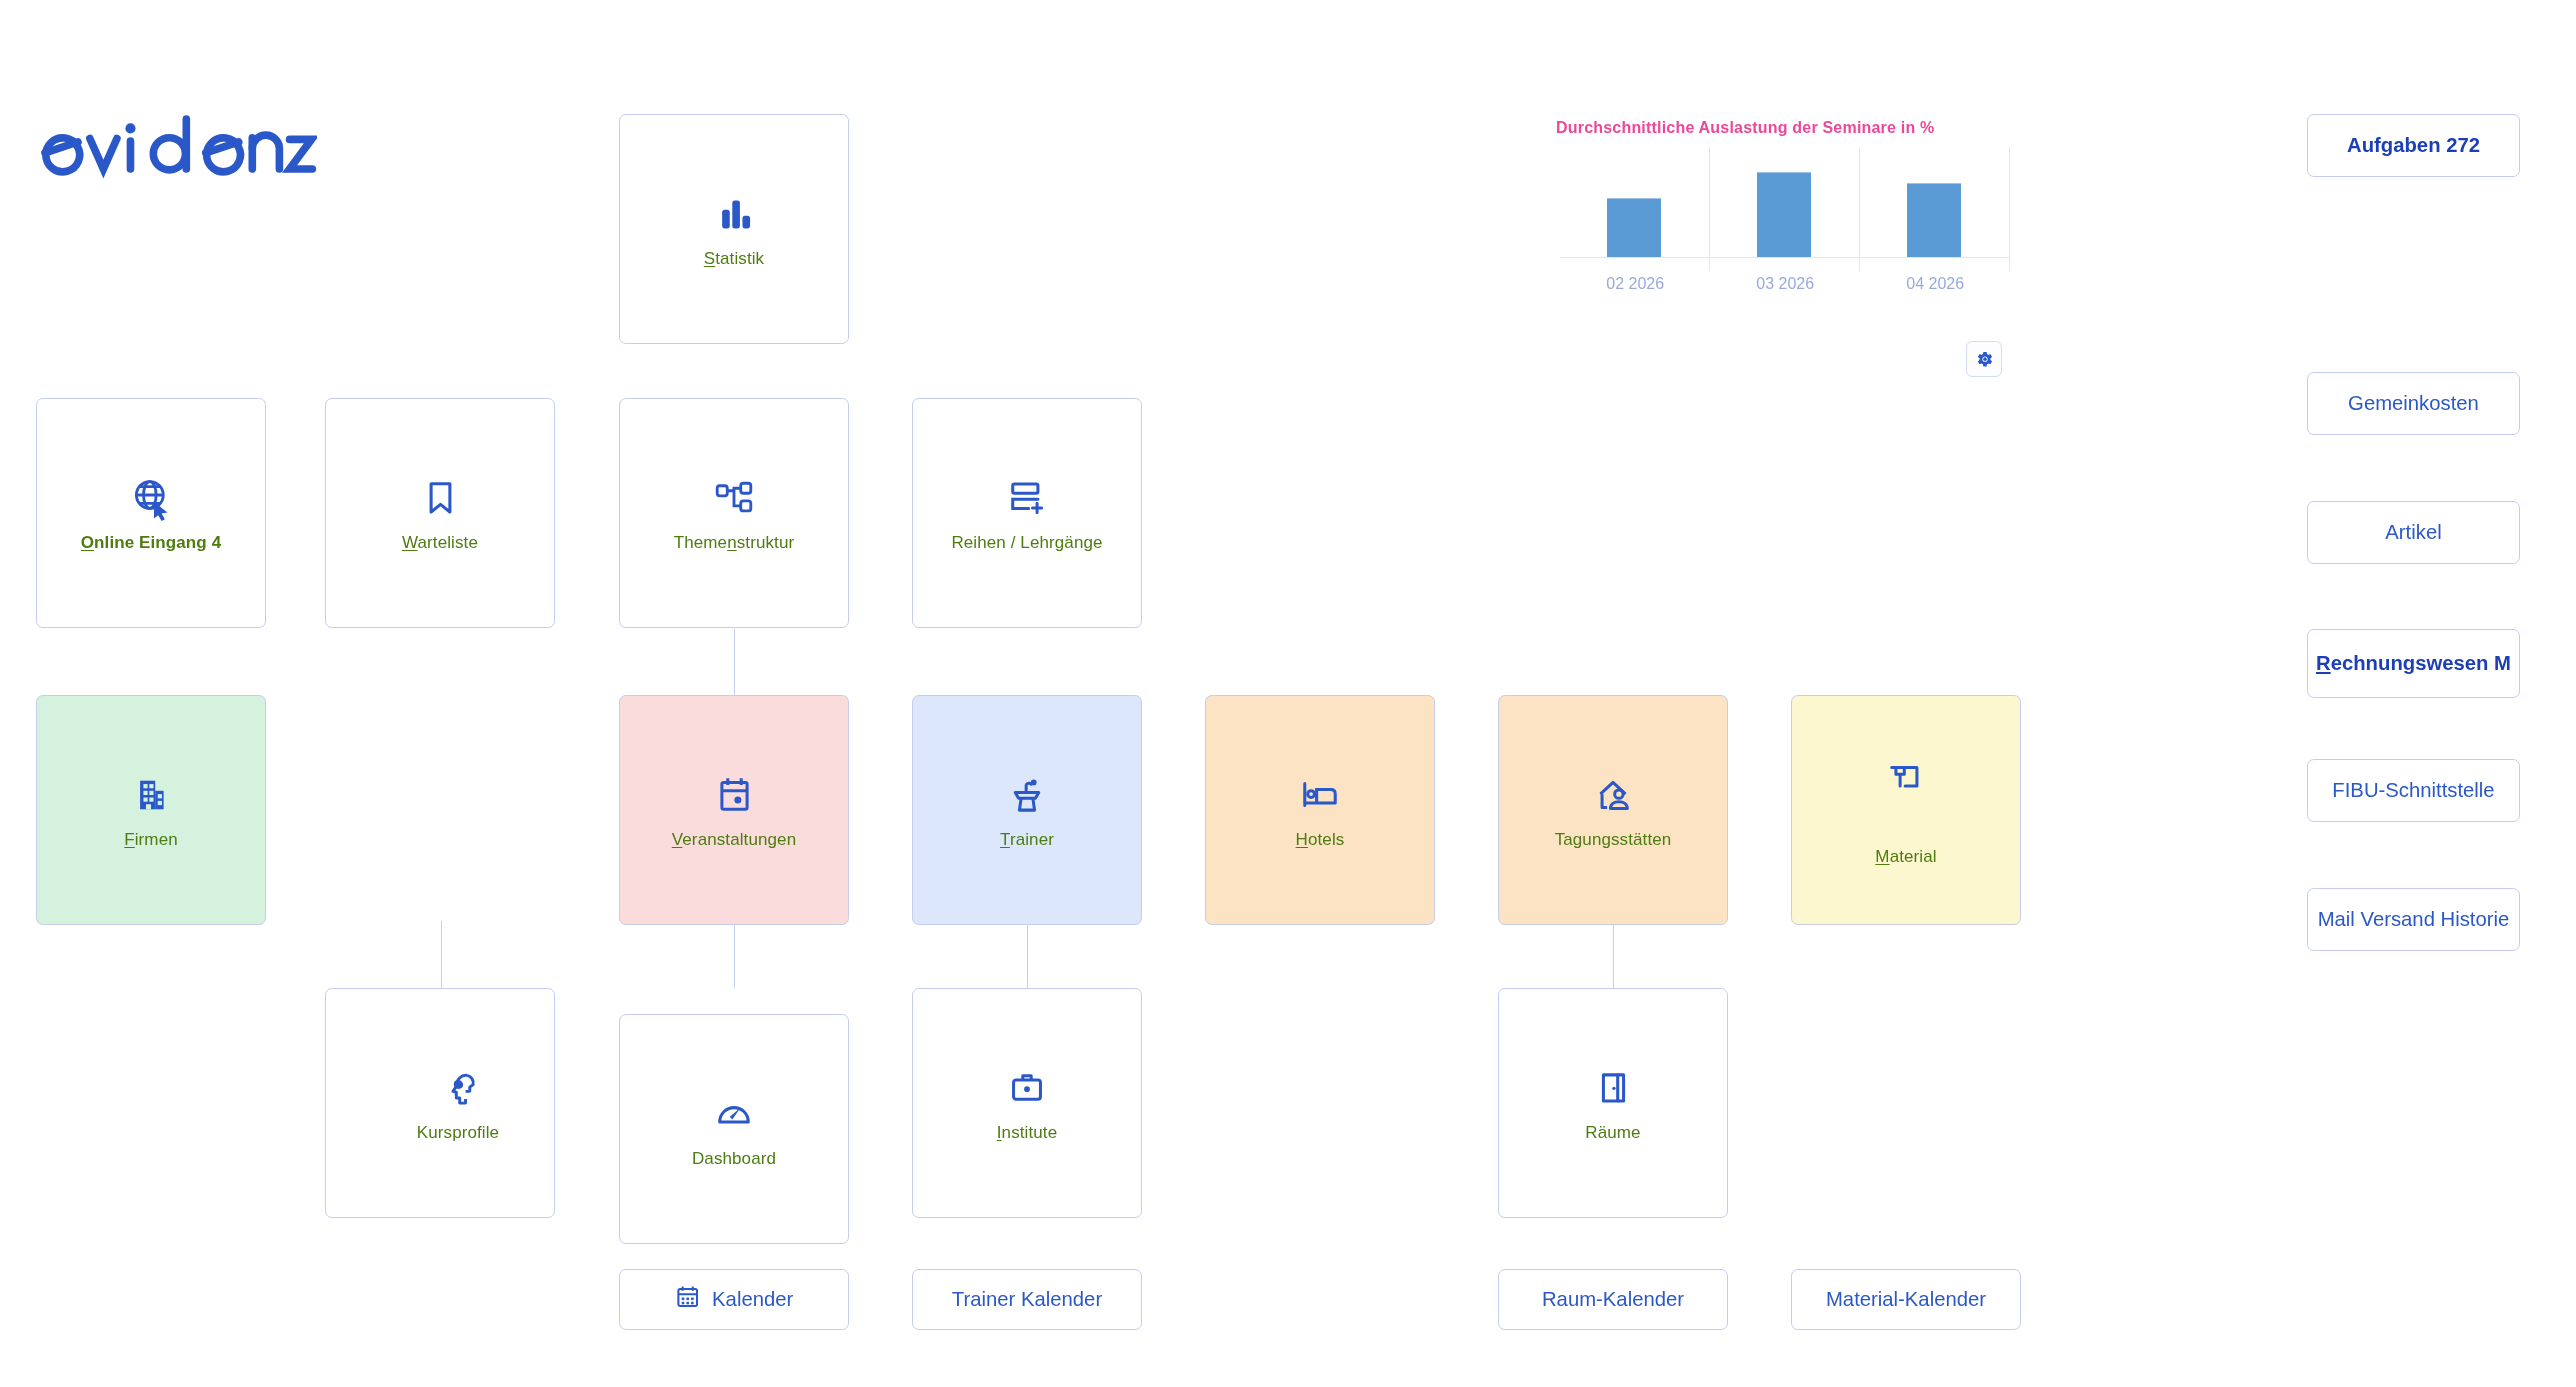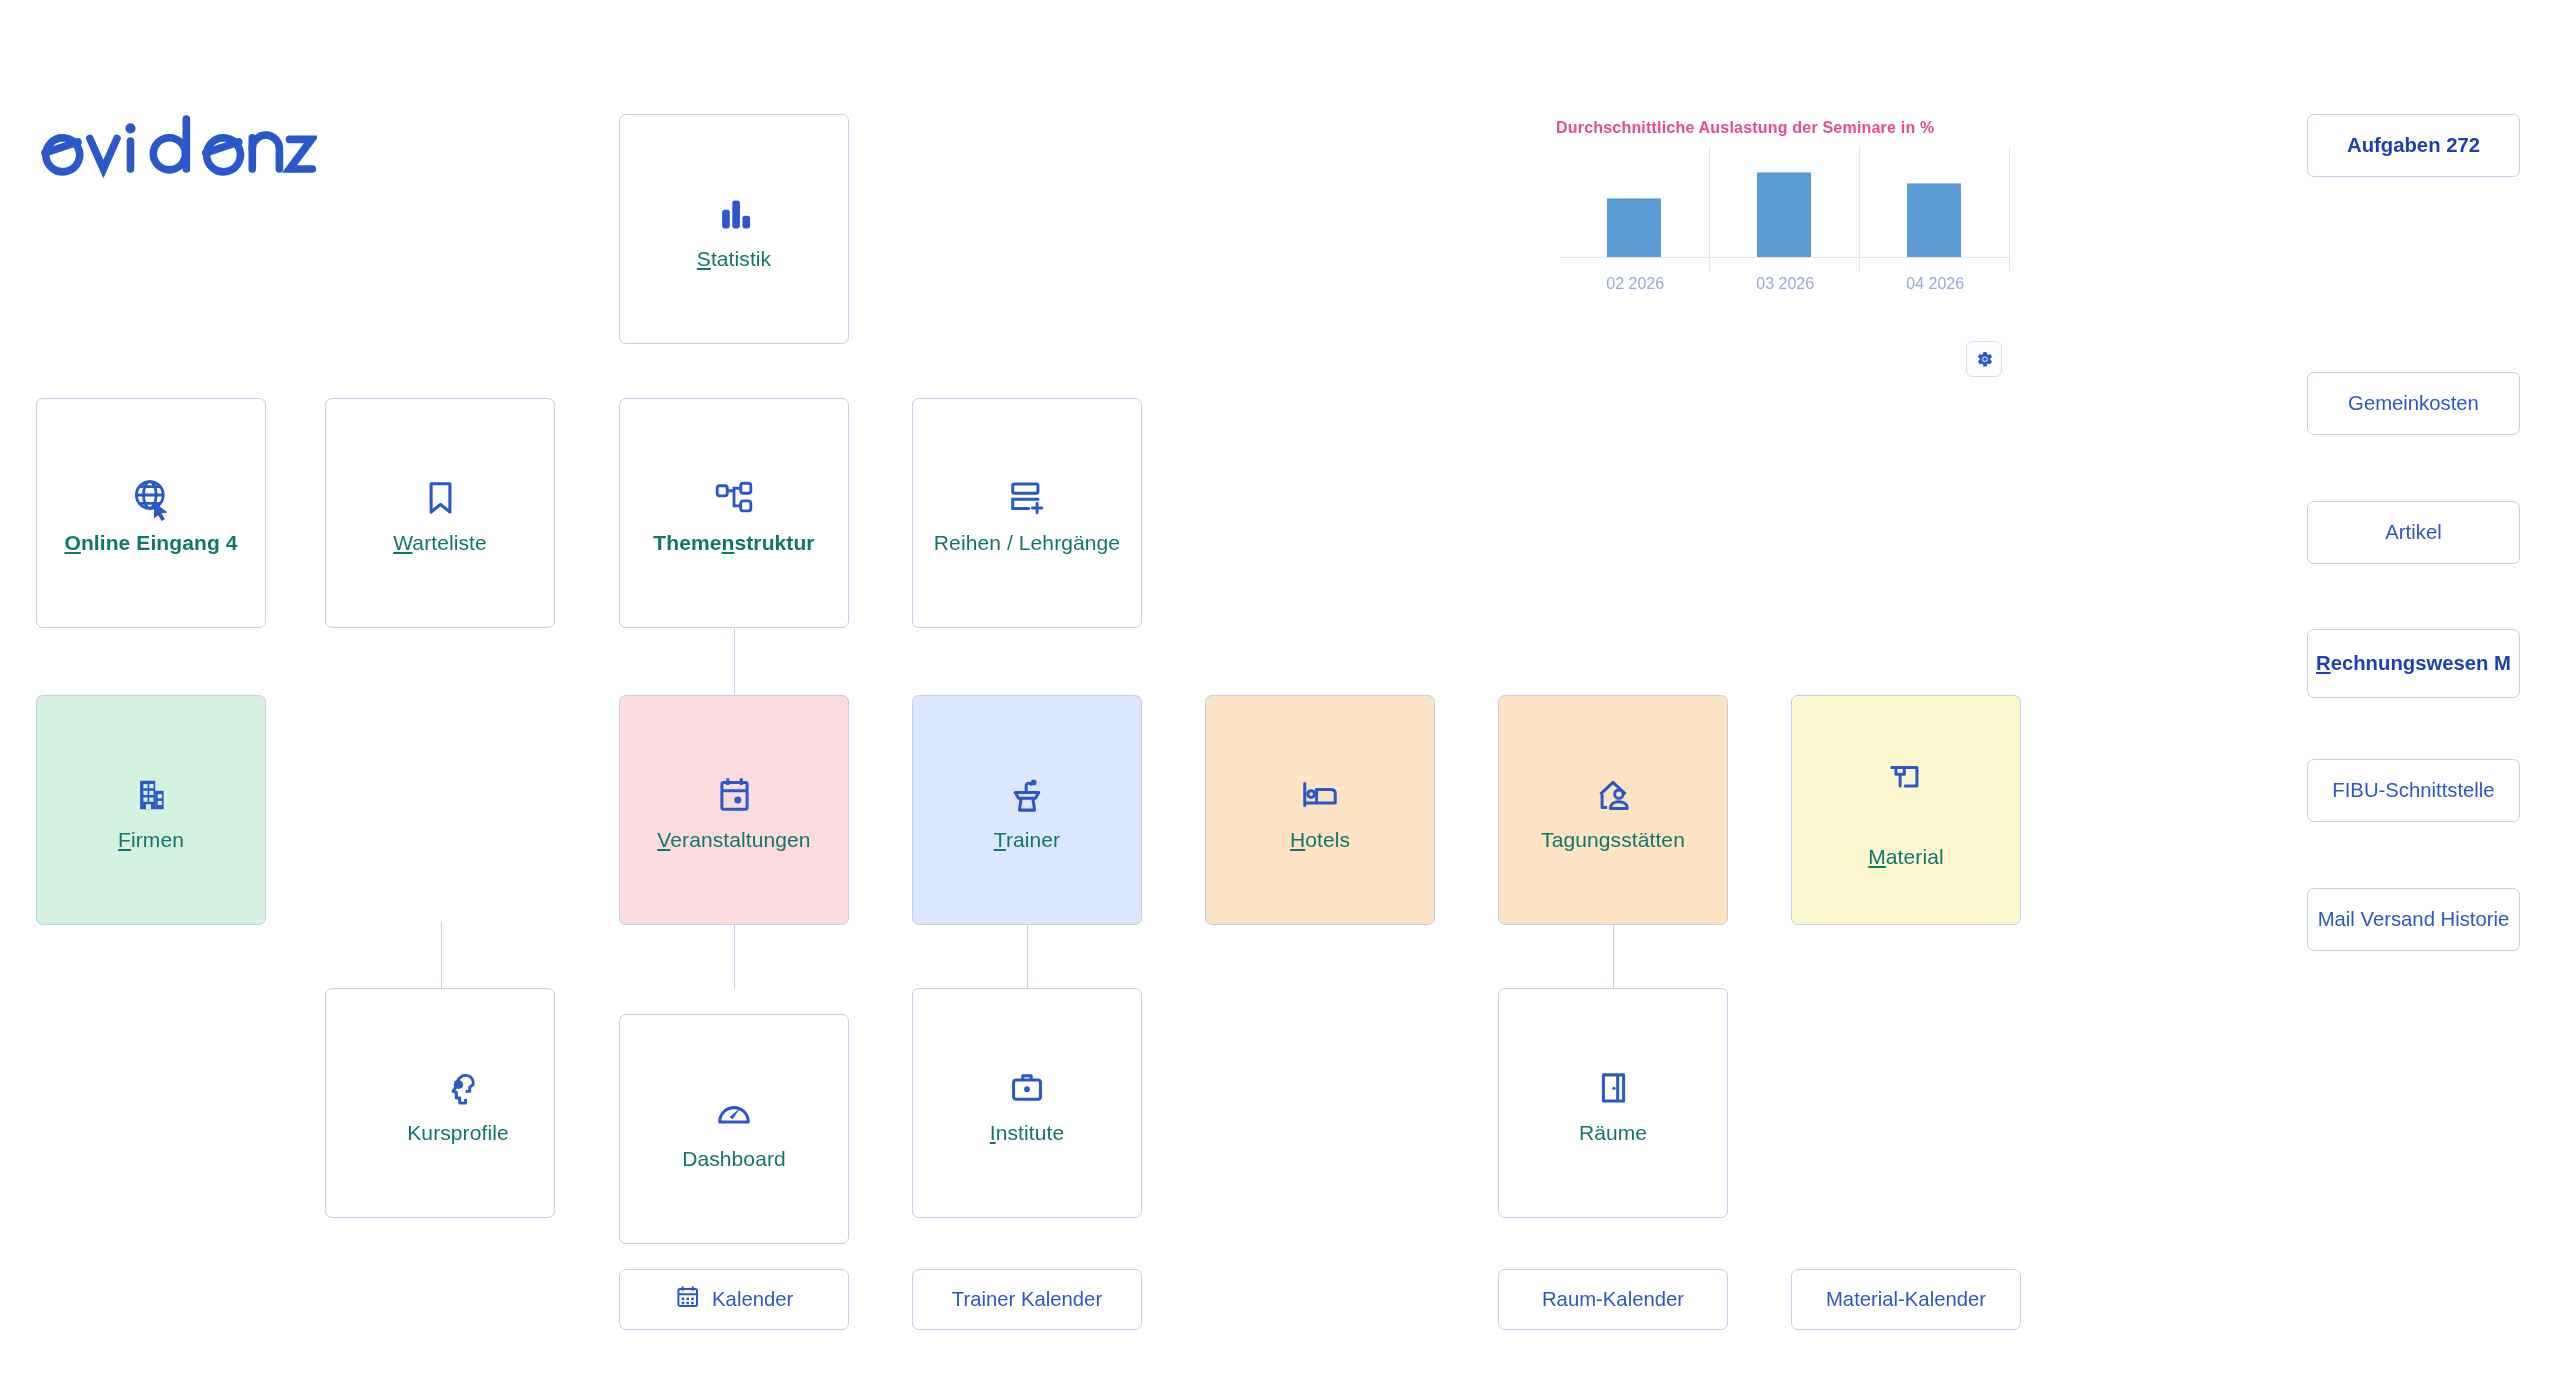--- a/index.html
+++ b/index.html
@@ -28,23 +28,23 @@
     display: flex;
     flex-direction: column;
     align-items: center;
     justify-content: center;
     color: #2851c8;
     cursor: pointer;
   }
   .tile .ico { display: flex; align-items: center; justify-content: center; height: 54px; margin-bottom: 5.1px; }
   .tile .ico svg { display: block; }
   .tile .lbl {
-    font-size: 21px;
+    font-size: 17px;
     line-height: 25.4px;
-    color: #0f766e;
+    color: #4d7c0f;
     text-align: center;
     white-space: nowrap;
     letter-spacing: 0.1px;
   }
   .tile .lbl u { text-decoration: underline; text-underline-offset: 1.7px; }
   .tile.bold .lbl { font-weight: bold; }
 
   
   .t-big { width: 230px; height: 230px; }
   .t-col { width: 230px; height: 230px; }
@@ -229,21 +229,21 @@
 
   <div class="tile t-big" style="left:325px; top:398px;">
     <span class="ico">
       <svg width="41" height="41" viewBox="0 0 48 48" fill="none" stroke="#2b58c9" stroke-width="3.6" stroke-linejoin="round">
         <path d="M13 8h22v33l-11-9-11 9z"></path>
       </svg>
     </span>
     <span class="lbl"><u>W</u>arteliste</span>
   </div>
 
-  <div class="tile t-big" style="left:619px; top:398px;font-weight:bold;">
+  <div class="tile t-big" style="left:619px; top:398px;">
     <span class="ico">
       <svg width="42" height="41" viewBox="0 0 50 48" fill="none" stroke="#2b58c9" stroke-width="3.4">
         <rect x="5" y="10" width="12" height="12" rx="3"></rect>
         <rect x="33" y="7" width="12" height="12" rx="3"></rect>
         <rect x="33" y="28" width="12" height="12" rx="3"></rect>
         <path d="M17 16h8v18h8M25 16v-3h8"></path>
       </svg>
     </span>
     <span class="lbl">Theme<u>n</u>struktur</span>
   </div>

